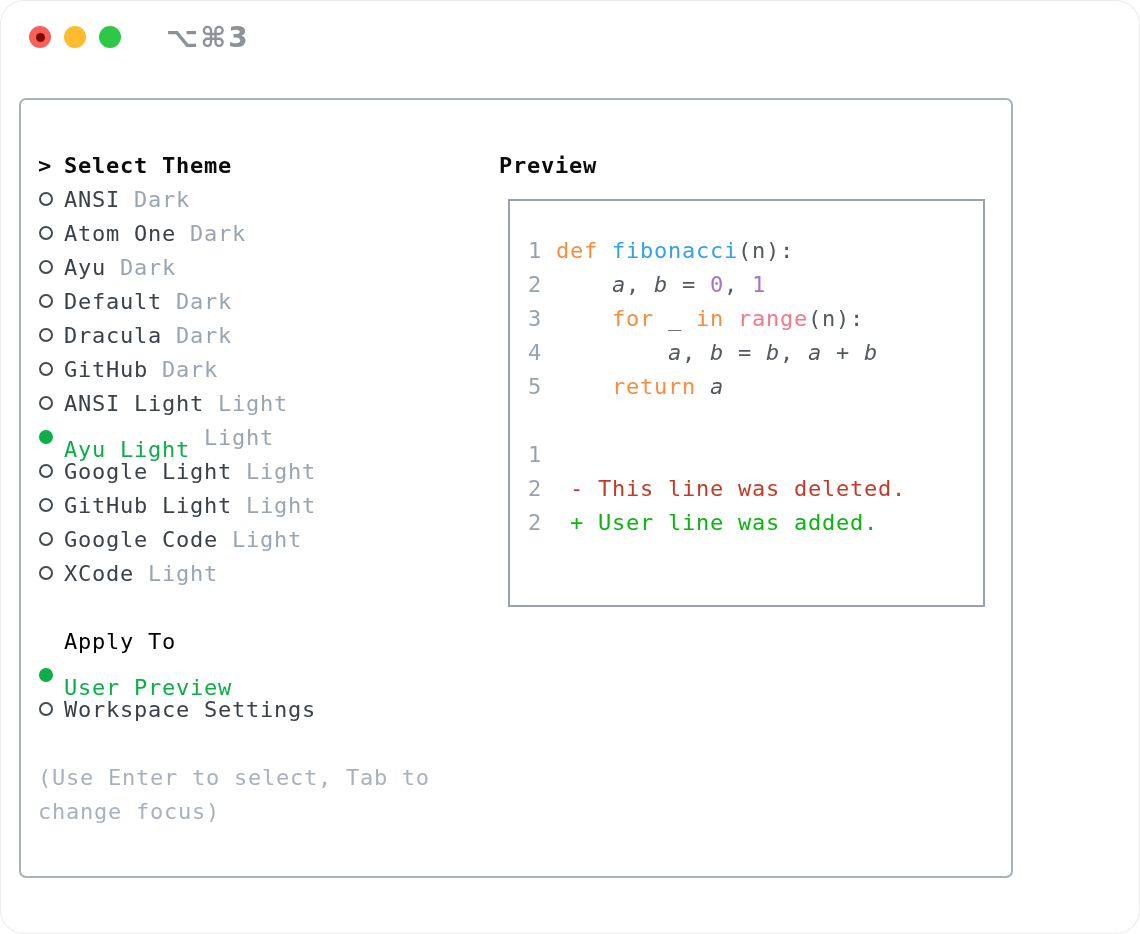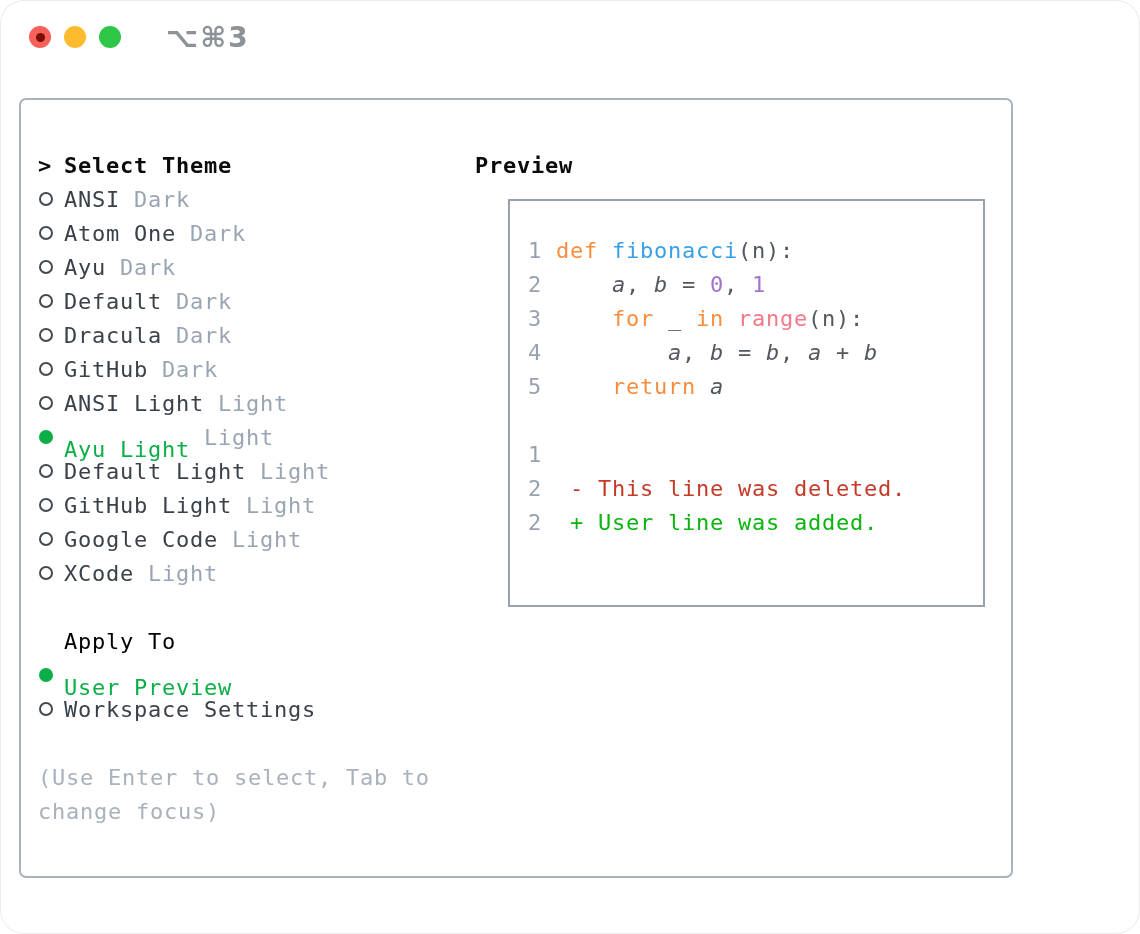--- a/index.html
+++ b/index.html
@@ -32,21 +32,21 @@
   .radio.on{background:var(--selection-green);border-color:var(--selection-green);}
   .prompt{font-weight:bold;color:var(--header-text);}
   .hdr{font-weight:bold;color:var(--header-text);}
   .subhdr{color:#000;}
   .nm{white-space:pre;}
   .nm.sel{color:var(--selection-green);margin-top:24px;}
   .vr{color:var(--variant-text);margin-left:14px;white-space:pre;}
   .spacer{height:34px;}
   .help{color:var(--help-text);}
   
-  .preview-label{position:absolute;left:454px;top:48px;}
+  .preview-label{position:absolute;left:478px;top:48px;}
   .pbox{position:absolute;left:487px;top:99px;width:473px;height:404px;
     border:2px solid var(--preview-border);background:#fff;box-sizing:content-box;}
   #code{padding:32px 0 0 18px;}
   .cline{height:34px;display:flex;align-items:center;font-size:22px;letter-spacing:0.75px;}
   .ln{width:28px;flex:0 0 28px;color:var(--line-number);white-space:pre;}
   .ct{white-space:pre;}
   .tok{white-space:pre;}
   .tok.i{font-style:italic;}
 </style>
 </head>
@@ -73,21 +73,21 @@
 
       <div id="theme-items">
           <div class="row"><span class="bullet"><span class="radio"></span></span><span class="nm">ANSI</span><span class="vr">Dark</span></div>
           <div class="row"><span class="bullet"><span class="radio"></span></span><span class="nm">Atom One</span><span class="vr">Dark</span></div>
           <div class="row"><span class="bullet"><span class="radio"></span></span><span class="nm">Ayu</span><span class="vr">Dark</span></div>
           <div class="row"><span class="bullet"><span class="radio"></span></span><span class="nm">Default</span><span class="vr">Dark</span></div>
           <div class="row"><span class="bullet"><span class="radio"></span></span><span class="nm">Dracula</span><span class="vr">Dark</span></div>
           <div class="row"><span class="bullet"><span class="radio"></span></span><span class="nm">GitHub</span><span class="vr">Dark</span></div>
           <div class="row"><span class="bullet"><span class="radio"></span></span><span class="nm">ANSI Light</span><span class="vr">Light</span></div>
           <div class="row"><span class="bullet"><span class="radio on"></span></span><span class="nm sel">Ayu Light</span><span class="vr">Light</span></div>
-          <div class="row"><span class="bullet"><span class="radio"></span></span><span class="nm">Default Light</span><span class="vr">Light</span></div>
+          <div class="row"><span class="bullet"><span class="radio"></span></span><span class="nm">Google Light</span><span class="vr">Light</span></div>
           <div class="row"><span class="bullet"><span class="radio"></span></span><span class="nm">GitHub Light</span><span class="vr">Light</span></div>
           <div class="row"><span class="bullet"><span class="radio"></span></span><span class="nm">Google Code</span><span class="vr">Light</span></div>
           <div class="row"><span class="bullet"><span class="radio"></span></span><span class="nm">XCode</span><span class="vr">Light</span></div>
         </div>
 
       <div class="spacer"></div>
 
       <div class="row">
         <span class="bullet"></span>
         <span class="subhdr">Apply To</span>

